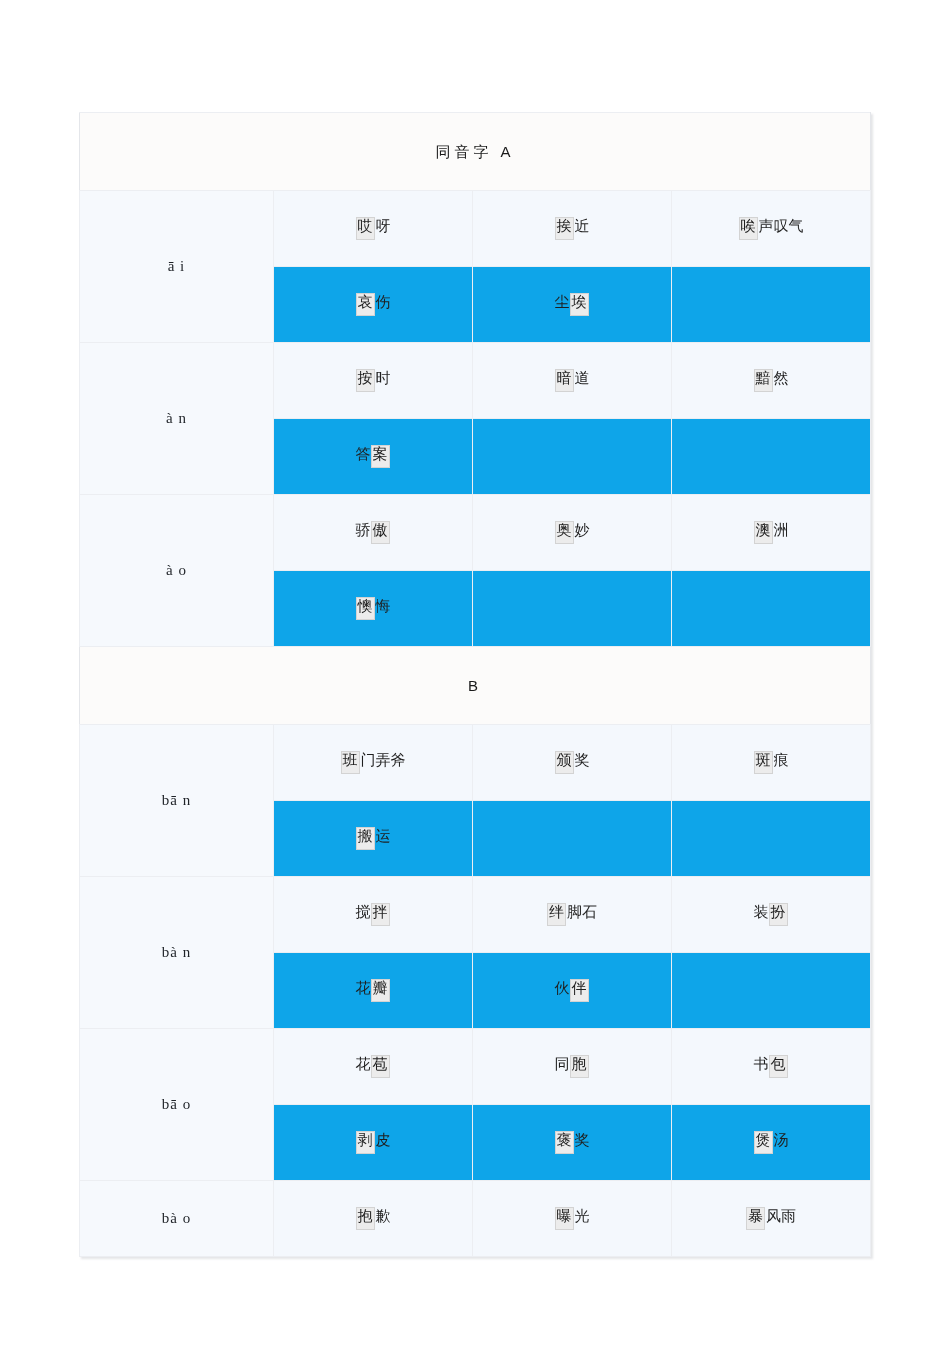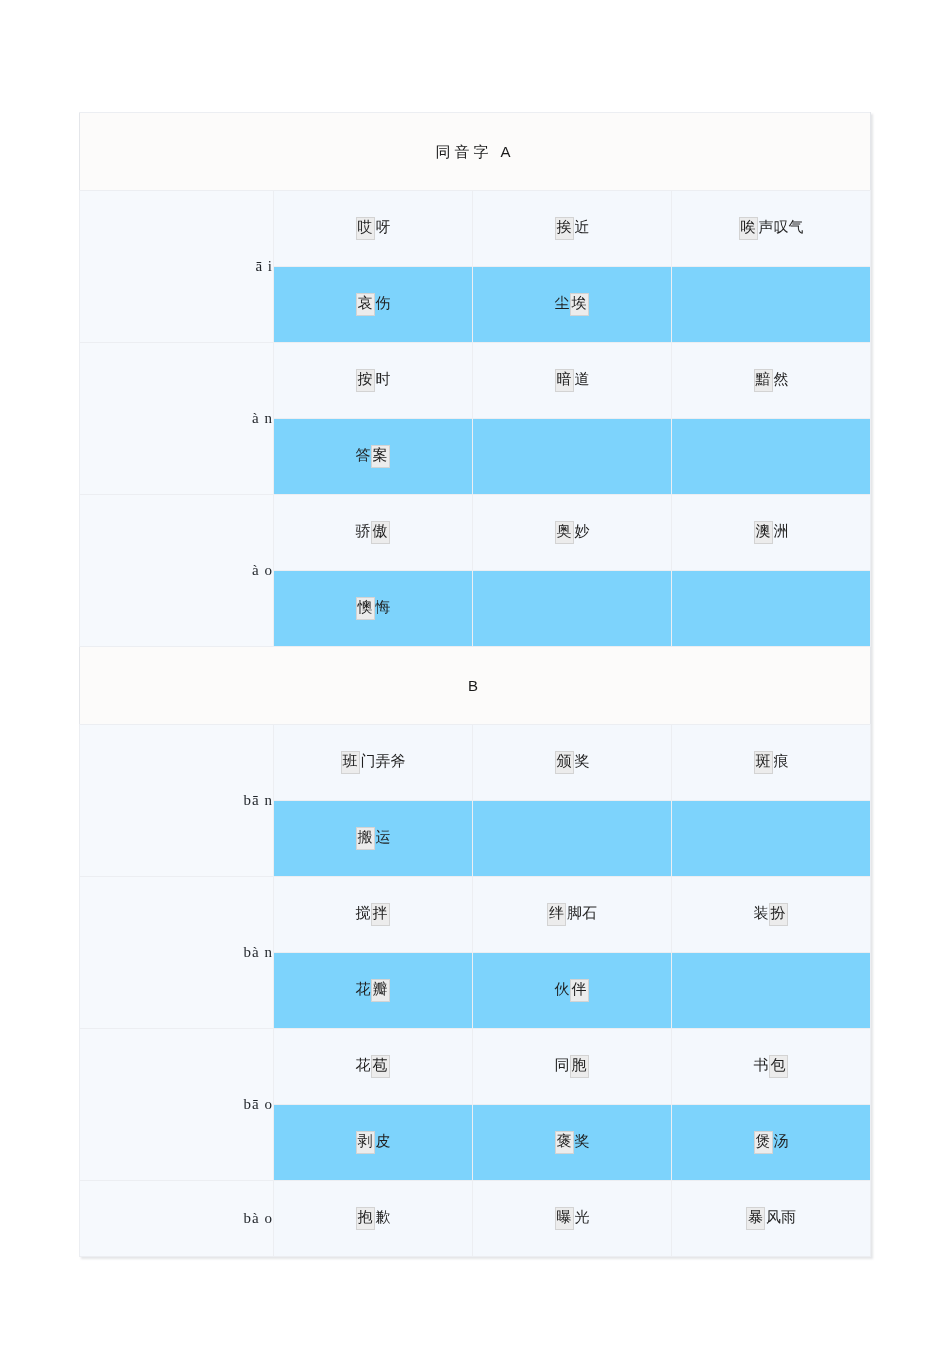--- a/index.html
+++ b/index.html
@@ -52,37 +52,37 @@
   .section-title {
     font-size: 15px;
     color: #1a1a1a;
     letter-spacing: 4px;
     font-family: "Liberation Sans", "DejaVu Sans", sans-serif;
     line-height: 1.2;
   }
 
   
   tr.band-a > td { background: #f4f8fd; }
-  tr.band-b > td { background: #7dd3fc; }
+  tr.band-b > td { background: #0ea5e9; }
 
   td.pinyin-cell {
     background: #f6f9fd;
     font-size: 15px;
     color: #1f2328;
     letter-spacing: 1px;
     font-family: "Liberation Serif", "DejaVu Serif", serif;
   }
   tr.band-a > td.pinyin-cell,
-  tr.band-b > td.pinyin-cell { background: #f6f9fd; text-align: right; }
+  tr.band-b > td.pinyin-cell { background: #f6f9fd; }
 
   td.word-cell {
     height: 75px;
     font-size: 15px;
     color: #1f1f1f;
-    font-family: Liberation Serif, serif;
+    font-family: Liberation Mono, monospace;
   }
 
   .word {
     display: inline-block;
     white-space: nowrap;
     line-height: 1.35;
   }
   .word .hl {
     display: inline-block;
     background: #ececec;

